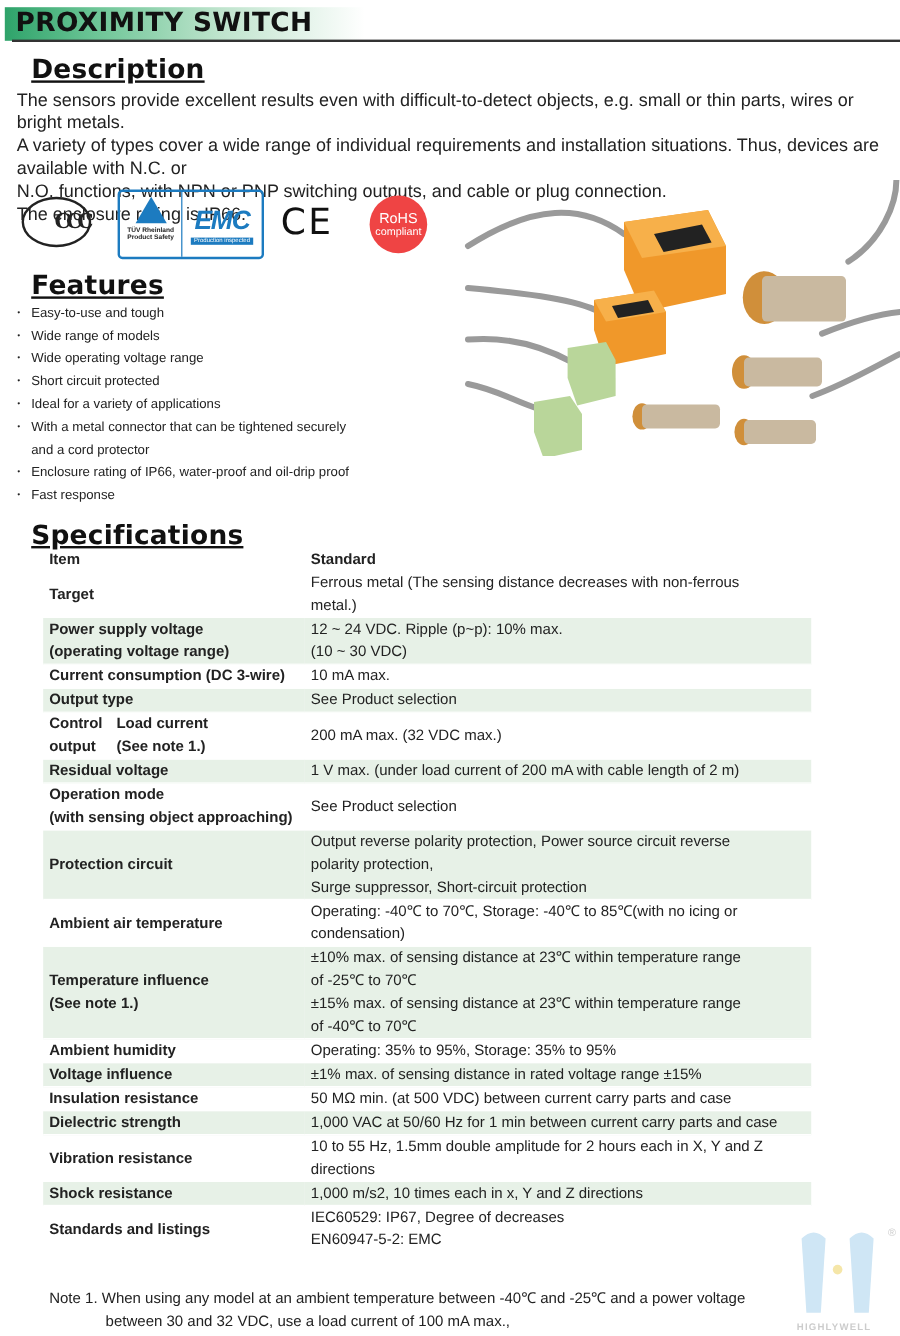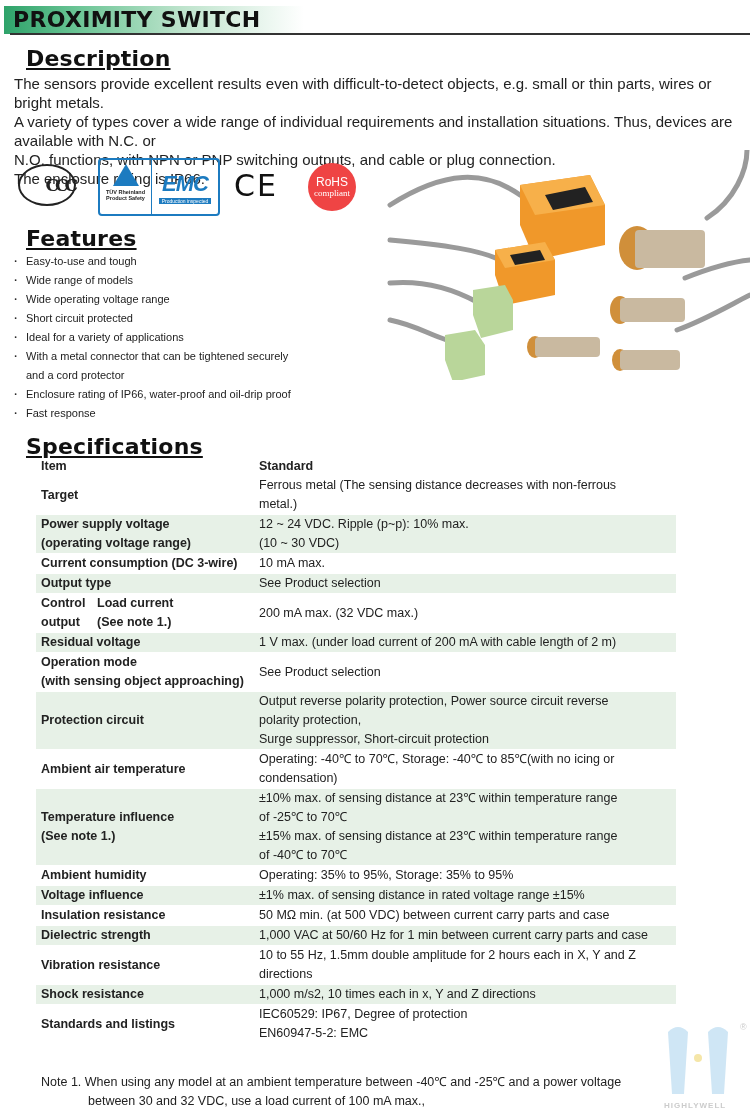--- a/index.html
+++ b/index.html
@@ -27,21 +27,21 @@
   .tuv-left { width: 52px; border-right: 1px solid #1c7bc0; display: flex; flex-direction: column; align-items: center; padding-top: 4px; }
   .tuv-left .tri { width: 0; height: 0; border-left: 13px solid transparent; border-right: 13px solid transparent; border-bottom: 22px solid #1c7bc0; }
   .tuv-left .tuvtxt { font-size: 5.5px; font-weight: bold; line-height: 6px; text-align: center; color: #222; margin-top: 3px; }
   .tuv-right { flex: 1; display: flex; flex-direction: column; align-items: center; justify-content: center; }
   .tuv-right .emc { font-size: 22px; font-style: italic; font-weight: bold; color: #1c7bc0; letter-spacing: -1px; }
   .tuv-right .prod { font-size: 5px; color: #fff; background: #1c7bc0; padding: 0 3px; margin-top: 1px; }
   .cert-ce { position: absolute; left: 216px; top: 10px; font-size: 30px; color: #111; font-family: "DejaVu Sans", sans-serif; letter-spacing: 2px; }
   .cert-rohs { position: absolute; left: 290px; top: 5px; width: 48px; height: 48px; border-radius: 50%; background: #ef4444;
     color: #fff; display: flex; flex-direction: column; align-items: center; justify-content: center; }
   .cert-rohs .r1 { font-size: 12px; line-height: 12px; }
-  .cert-rohs .r2 { font-size: 9px; line-height: 10px; font-family: Liberation Serif, serif; }
+  .cert-rohs .r2 { font-size: 9px; line-height: 10px; }
 
   .photo { position: absolute; left: 385px; top: 150px; width: 365px; height: 230px; }
 
   .features { position: absolute; left: 18px; top: 252px; font-size: 11px; line-height: 19px; color: #222; }
   .features li { list-style: none; padding-left: 8px; position: relative; }
   .features li::before { content: "・"; position: absolute; left: -8px; }
   .features .ind { display: block; }
 
   .spec-table { position: absolute; left: 36px; top: 457px; width: 640px; border-collapse: collapse; font-size: 12.5px; }
   .spec-table td { padding: 0 5px; vertical-align: middle; line-height: 19px; }
@@ -289,21 +289,21 @@
         </td>
         <td class="std">
           <div>1,000 m/s2, 10 times each in x, Y and Z directions</div>
         </td>
       </tr>
       <tr class="row">
         <td class="item">
           <div>Standards and listings</div>
         </td>
         <td class="std">
-          <div>IEC60529: IP67, Degree of protection</div>
+          <div>IEC60529: IP67, Degree of decreases</div>
           <div>EN60947-5-2: EMC</div>
         </td>
       </tr>
     </tbody>
 </table>
 
 <div class="note">
   <span>Note 1. When using any model at an ambient temperature between -40℃ and -25℃ and a power voltage</span>
   <span class="l2">between 30 and 32 VDC, use a load current of 100 mA max.,</span>
 </div>

